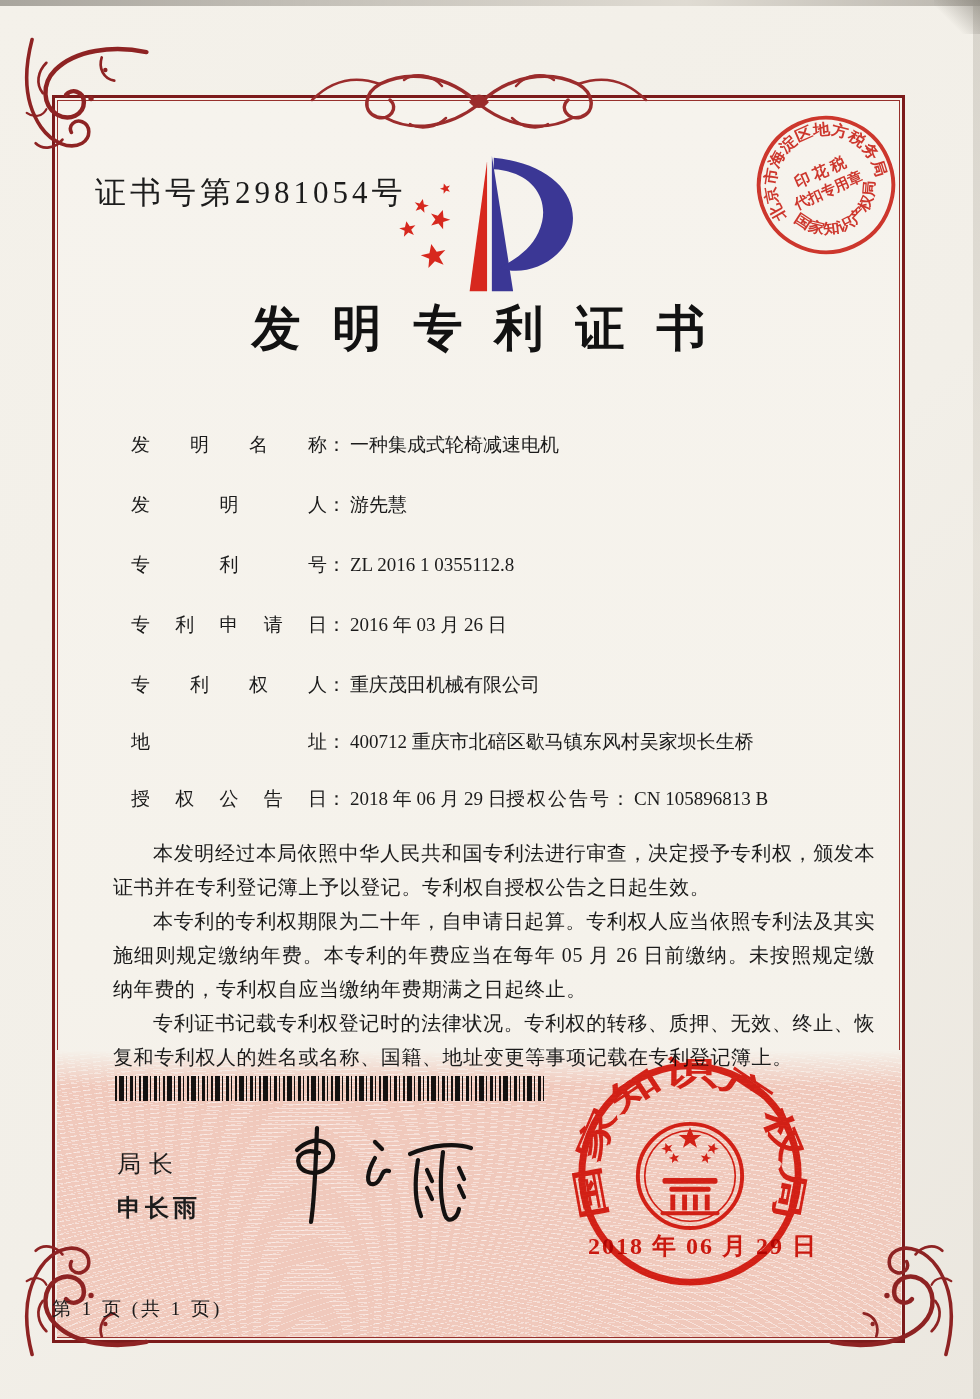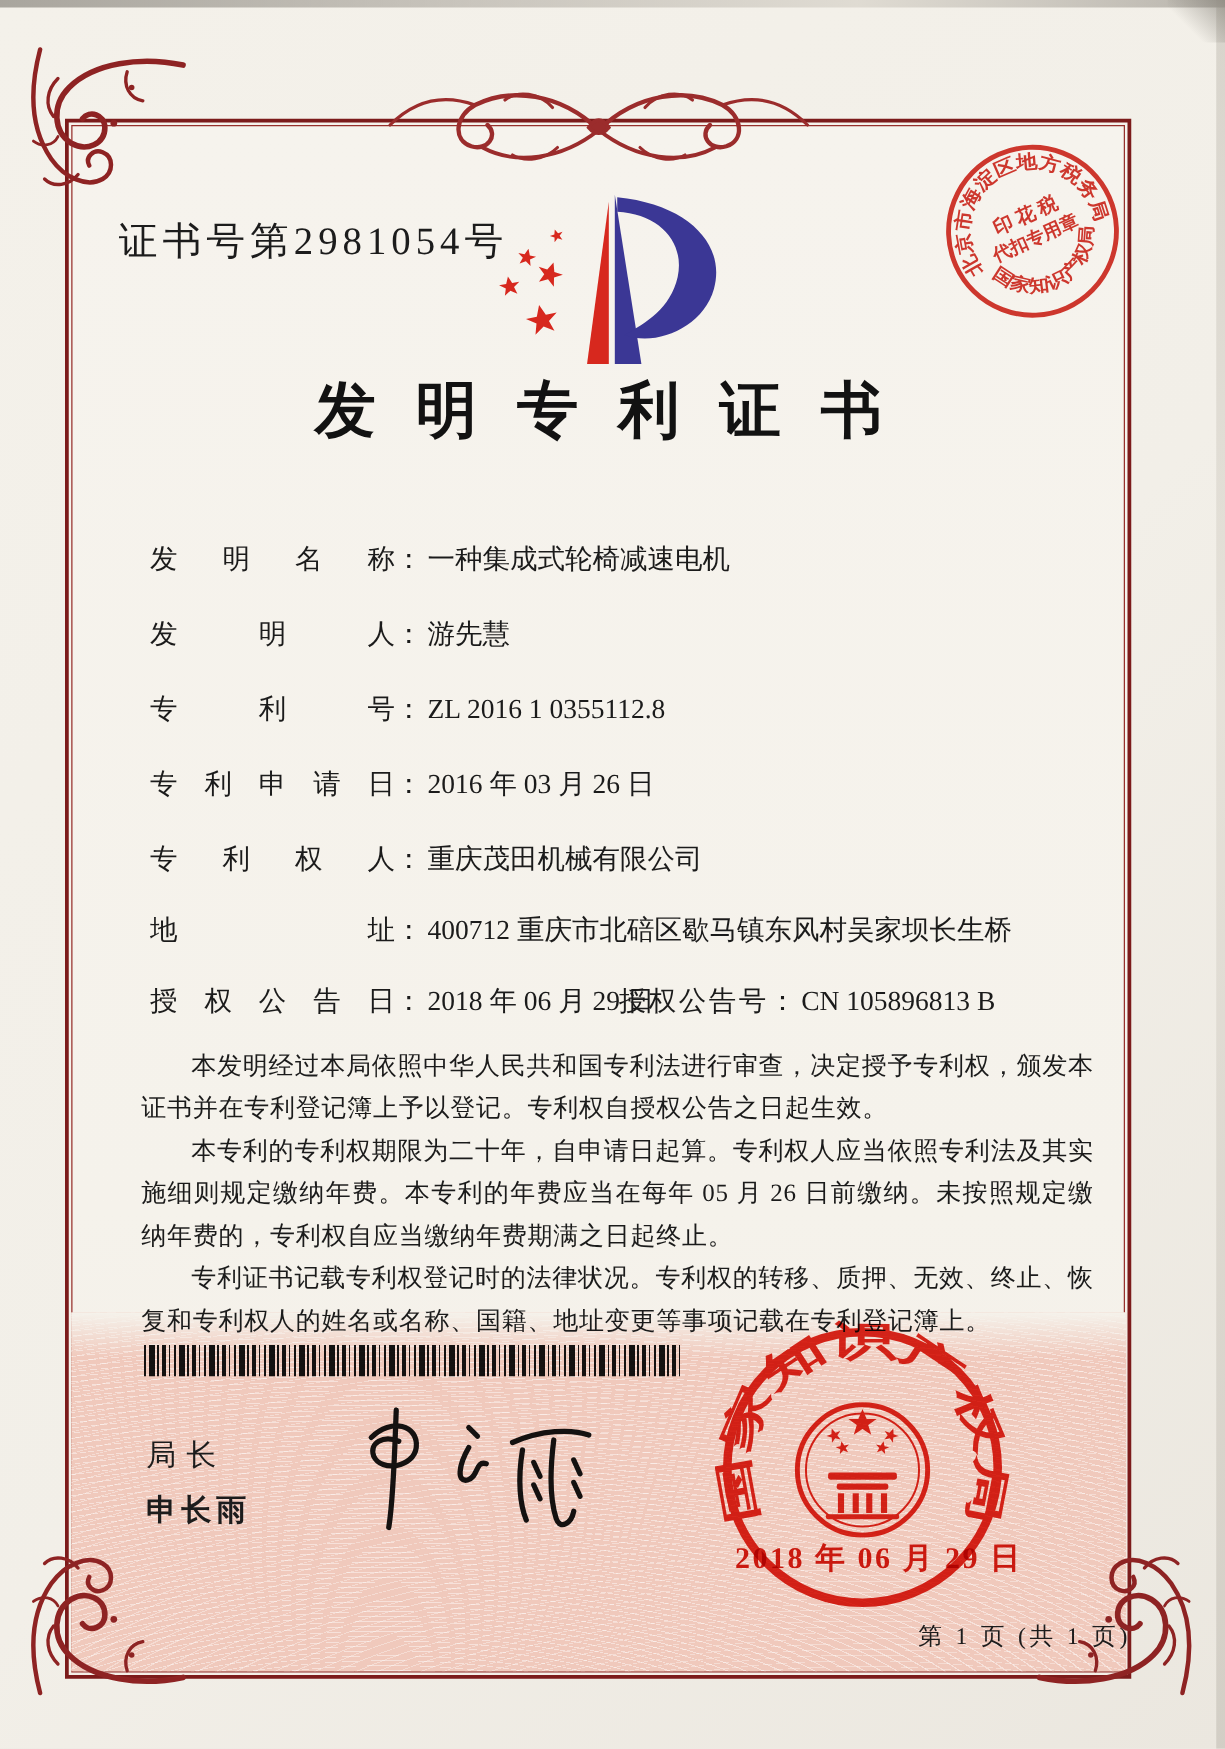--- a/index.html
+++ b/index.html
@@ -47,21 +47,21 @@
   
   .logo{left:368px;top:150px;width:240px;height:145px;z-index:3;position:absolute;}
 
   .title{
     left:52px;top:296px;width:853px;text-align:center;
     font-size:49px;font-weight:bold;letter-spacing:32px;text-indent:32px;
     color:#121212;
   }
 
   
-  .field-row{position:absolute;left:120px;font-size:22px;white-space:nowrap;z-index:3;color:#1b1b1b;}
+  .field-row{position:absolute;left:131px;font-size:19px;white-space:nowrap;z-index:3;color:#1b1b1b;}
   .field-label{display:inline-block;width:196px;text-align:justify;text-align-last:justify;vertical-align:bottom;}
   .field-colon{display:inline-block;margin-right:4px;}
   .grant-pair{position:absolute;left:375px;top:0;}
   .grant-pair .field-label2{letter-spacing:2px;}
 
   .paragraphs{
     position:absolute;left:113px;top:836px;width:762px;z-index:3;
     font-size:20px;line-height:34px;letter-spacing:.6px;color:#1b1b1b;text-align:justify;
   }
   .paragraphs p{margin:0;text-indent:2em;}
@@ -82,21 +82,21 @@
 
   .signature{position:absolute;left:255px;top:1118px;width:250px;height:115px;z-index:4;mix-blend-mode:multiply;}
 
   .seal{position:absolute;left:572px;top:1056px;width:236px;height:236px;z-index:4;mix-blend-mode:multiply;opacity:.96;}
   .seal-date{
     position:absolute;left:588px;top:1230px;width:210px;z-index:5;
     color:#d61f14;font-size:24px;letter-spacing:2px;white-space:nowrap;font-weight:bold;
     mix-blend-mode:multiply;
   }
 
-  .footer{left:52px;top:1296px;width:853px;text-align:right;font-size:19px;letter-spacing:3px;}
+  .footer{left:52px;top:1296px;width:853px;text-align:left;font-size:19px;letter-spacing:3px;}
 
   .tax-stamp{position:absolute;left:753px;top:112px;width:146px;height:146px;z-index:4;
     transform:rotate(-24deg);mix-blend-mode:multiply;opacity:.92;}
 
   .ornament{position:absolute;z-index:2;}
   .orn-tl{left:16px;top:36px;width:134px;height:134px;transform:scaleY(-1);}
   .orn-bl{left:16px;top:1224px;width:134px;height:134px;}
   .orn-br{left:828px;top:1224px;width:134px;height:134px;transform:scaleX(-1);}
   .orn-top{left:306px;top:56px;width:346px;height:94px;}
 

